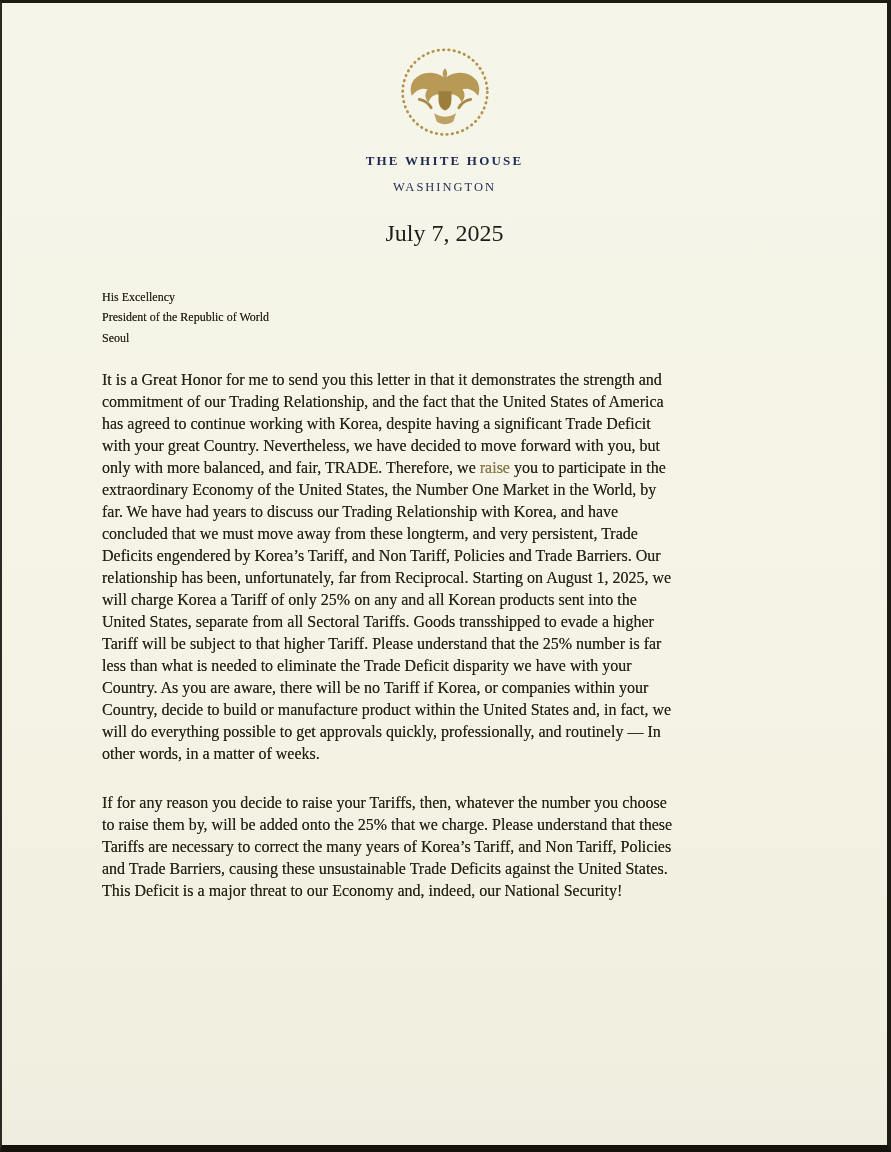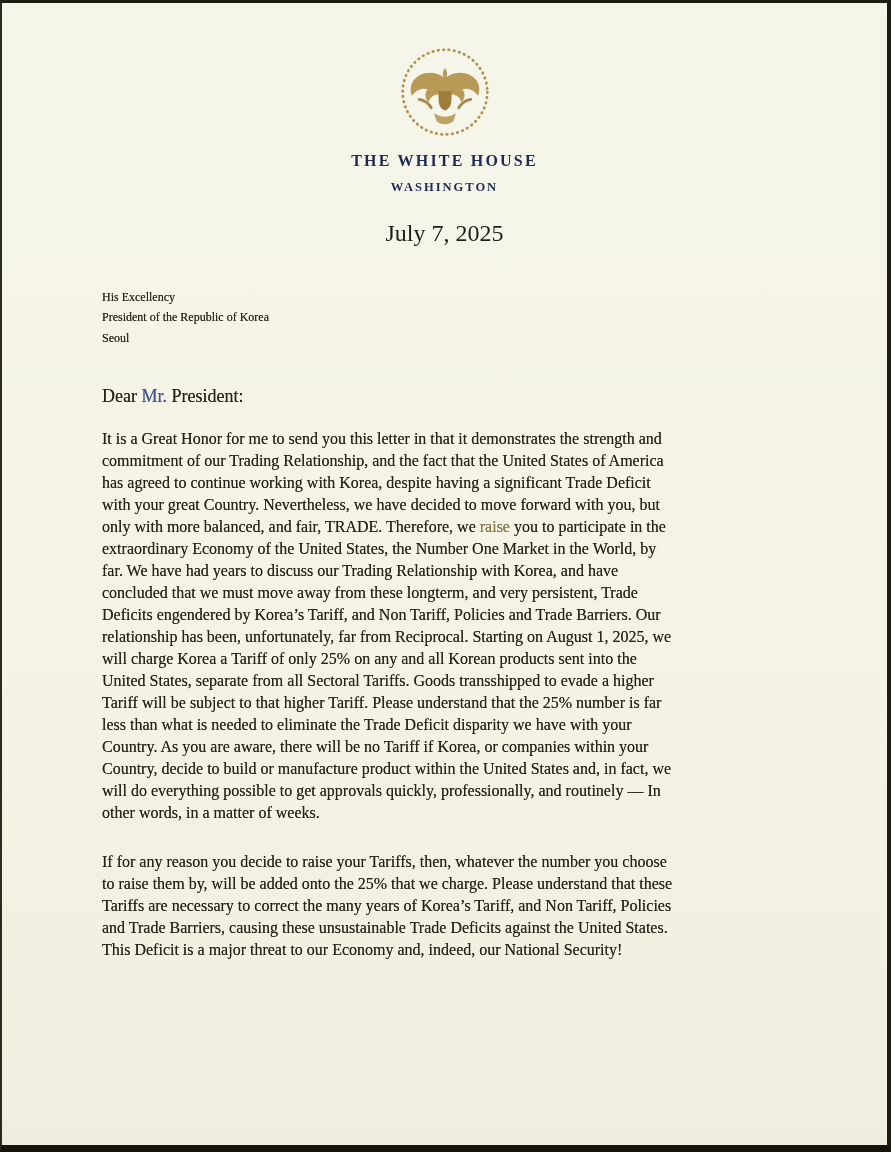--- a/index.html
+++ b/index.html
@@ -21,31 +21,31 @@
     color: #26231e;
   }
   .seal {
     width: 94px; height: 92px;
     margin: 44px auto 0 auto;
   }
   .seal svg { width: 100%; height: 100%; display: block; filter: blur(0.3px); }
   .org {
     margin-top: 13px;
     text-align: center;
-    font-size: 16px;
+    font-size: 13px;
     font-weight: bold;
     letter-spacing: 2.2px;
     line-height: 18px;
     color: #1e2a52;
   }
   .loc {
     margin-top: 10px;
     text-align: center;
     font-size: 12.5px;
-    font-weight: bold;
+    font-weight: normal;
     letter-spacing: 2px;
     line-height: 15px;
     color: #1e2a52;
   }
   .date {
     margin-top: 27px;
     text-align: center;
     font-size: 24px;
     line-height: 23px;
     color: #1f1d19;
@@ -95,25 +95,24 @@
 
   <div class="org">THE WHITE HOUSE</div>
   <div class="loc">WASHINGTON</div>
 
   <div class="date">July 7, 2025</div>
 
   <div class="content">
 
     <div class="recipient">
       <div>His Excellency</div>
-      <div>President of the Republic of Korea</div>
+      <div>President of the Republic of World</div>
       <div>Seoul</div>
     </div>
 
-    <div class="salutation"><span>Dear </span><span class="honorific">Mr.</span><span> President:</span></div>
 
     <p class="para"><span>It is a Great Honor for me to send you this letter in that it demonstrates the strength and
 commitment of our Trading Relationship, and the fact that the United States of America
 has agreed to continue working with Korea, despite having a significant Trade Deficit
 with your great Country. Nevertheless, we have decided to move forward with you, but
 only with more balanced, and fair, TRADE. Therefore, we </span><span class="invite-word">raise</span><span> you to participate in the
 extraordinary Economy of the United States, the Number One Market in the World, by
 far. We have had years to discuss our Trading Relationship with Korea, and have
 concluded that we must move away from these longterm, and very persistent, Trade
 Deficits engendered by Korea’s Tariff, and Non Tariff, Policies and Trade Barriers. Our

